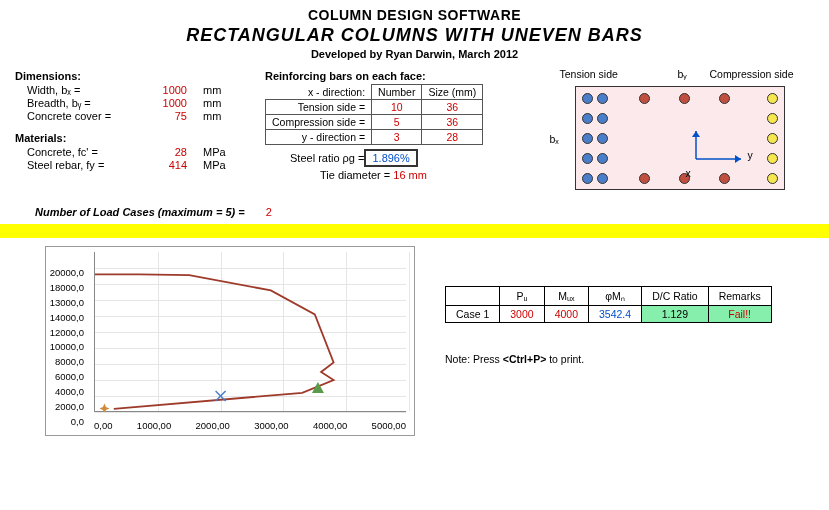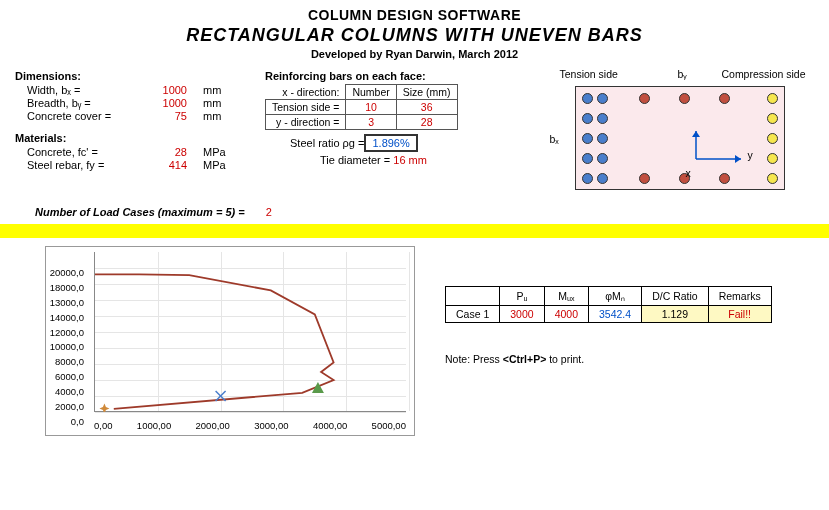--- a/index.html
+++ b/index.html
@@ -45,21 +45,21 @@
   .x-ticks span { font-size:9.5px; }
   .plot-area { position:absolute; left:48px; top:5px; right:8px; height:160px; border-left:1px solid #888; border-bottom:1px solid #888; }
   .grid-h { position:absolute; left:0; right:0; border-top:1px solid #e5e5e5; }
   .grid-v { position:absolute; top:0; bottom:0; border-left:1px solid #e5e5e5; }
   .results-wrap { flex:1; padding-top:40px; }
   table.results { border-collapse:collapse; }
   table.results th, table.results td { border:1px solid #000; padding:2px 10px; font-size:10.5px; text-align:center; }
   table.results th { font-weight:normal; }
   .red { color:#c00; }
   .blue { color:#0050c8; }
-  .fail-cell { background:#fef9c3;margin-top:40px; }
+  .fail-cell { background:#86efac;margin-top:40px; }
   .note { margin-top:30px; font-size:10.5px; }
   .cross-box { width:260px; height:130px; position:relative; }
   .xs-rect { position:absolute; left:25px; top:18px; width:210px; height:104px; background:#fbe9ec; border:1px solid #333; }
   .dot { position:absolute; width:11px; height:11px; border-radius:50%; border:1px solid #333; }
   .dot.bl { background:#4a7ecb; }
   .dot.rd { background:#c14f3f; }
   .dot.yl { background:#f6e64f; }
   .xs-lbl { position:absolute; font-size:10.5px; }
 </style>
 </head>
@@ -111,41 +111,46 @@
         <th class="lbl" style="border:none;border-right:1px solid #555">x - direction:</th>
         <th>Number</th>
         <th>Size (mm)</th>
       </tr>
       <tr>
         <td class="lbl">Tension side        =</td>
         <td class="num">10</td>
         <td class="num">36</td>
       </tr>
       <tr>
+        <td class="lbl">Compression side =</td>
+        <td class="num">5</td>
+        <td class="num">36</td>
+      </tr>
+      <tr>
         <td class="lbl">y - direction =</td>
         <td class="num">3</td>
         <td class="num">28</td>
       </tr>
     </tbody>
       </table>
     <div class="steel-row">
       <span>Steel ratio ρg =</span>
       <span class="steel-box">1.896%</span>
     </div>
     <div class="tie-row">
       <span>Tie diameter =</span>
       <span class="tie-val">16 mm</span>
     </div>
   </div>
 
   <div class="right-col">
     <div class="cross-box">
       <span class="xs-lbl" style="left:10px;top:0">Tension side</span>
       <span class="xs-lbl" style="left:128px;top:0">bᵧ</span>
-      <span class="xs-lbl" style="right:4px;top:0">Compression side</span>
+      <span class="xs-lbl" style="right:16px;top:0">Compression side</span>
       <span class="xs-lbl" style="left:0;top:65px">bₓ</span>
       <div class="xs-rect">
 
         <div class="dot bl" style="left:6px; top:6px"></div>
           <div class="dot bl" style="left:21px; top:6px"></div>
         <div class="dot bl" style="left:6px; top:26px"></div>
           <div class="dot bl" style="left:21px; top:26px"></div>
         <div class="dot bl" style="left:6px; top:46px"></div>
           <div class="dot bl" style="left:21px; top:46px"></div>
         <div class="dot bl" style="left:6px; top:66px"></div>

